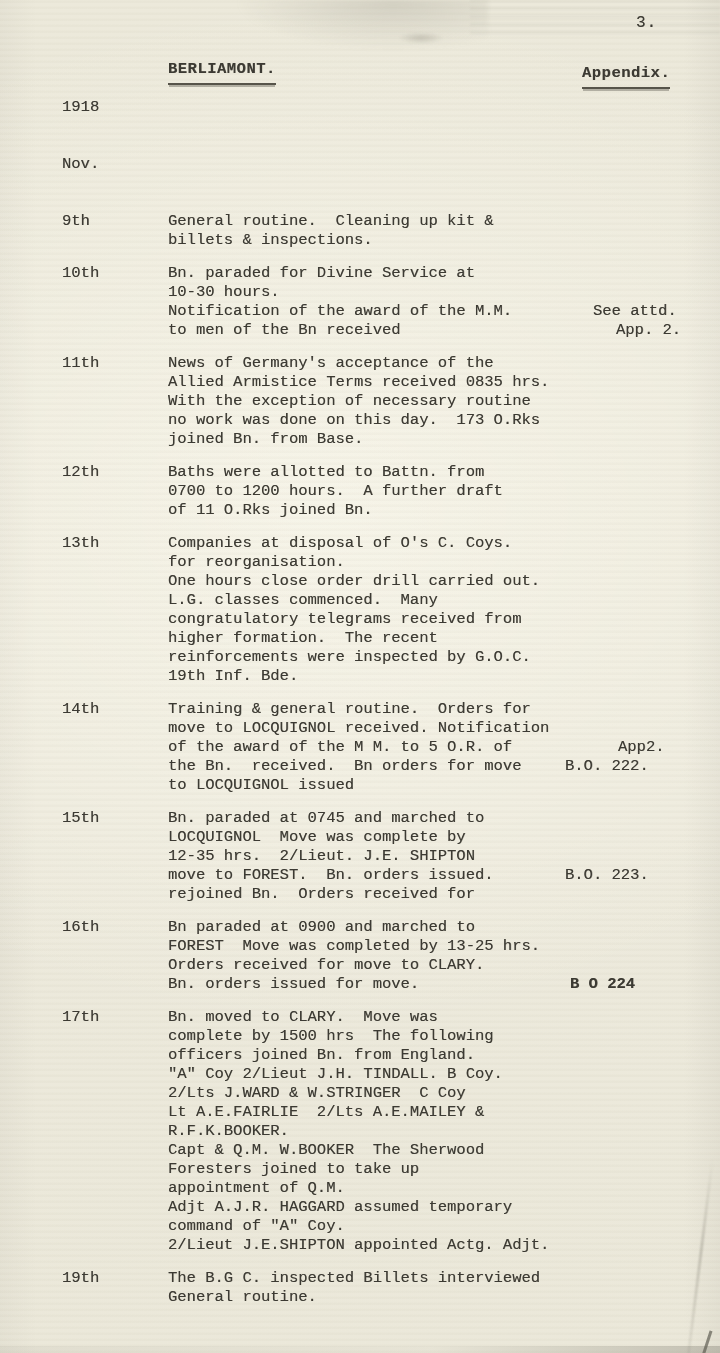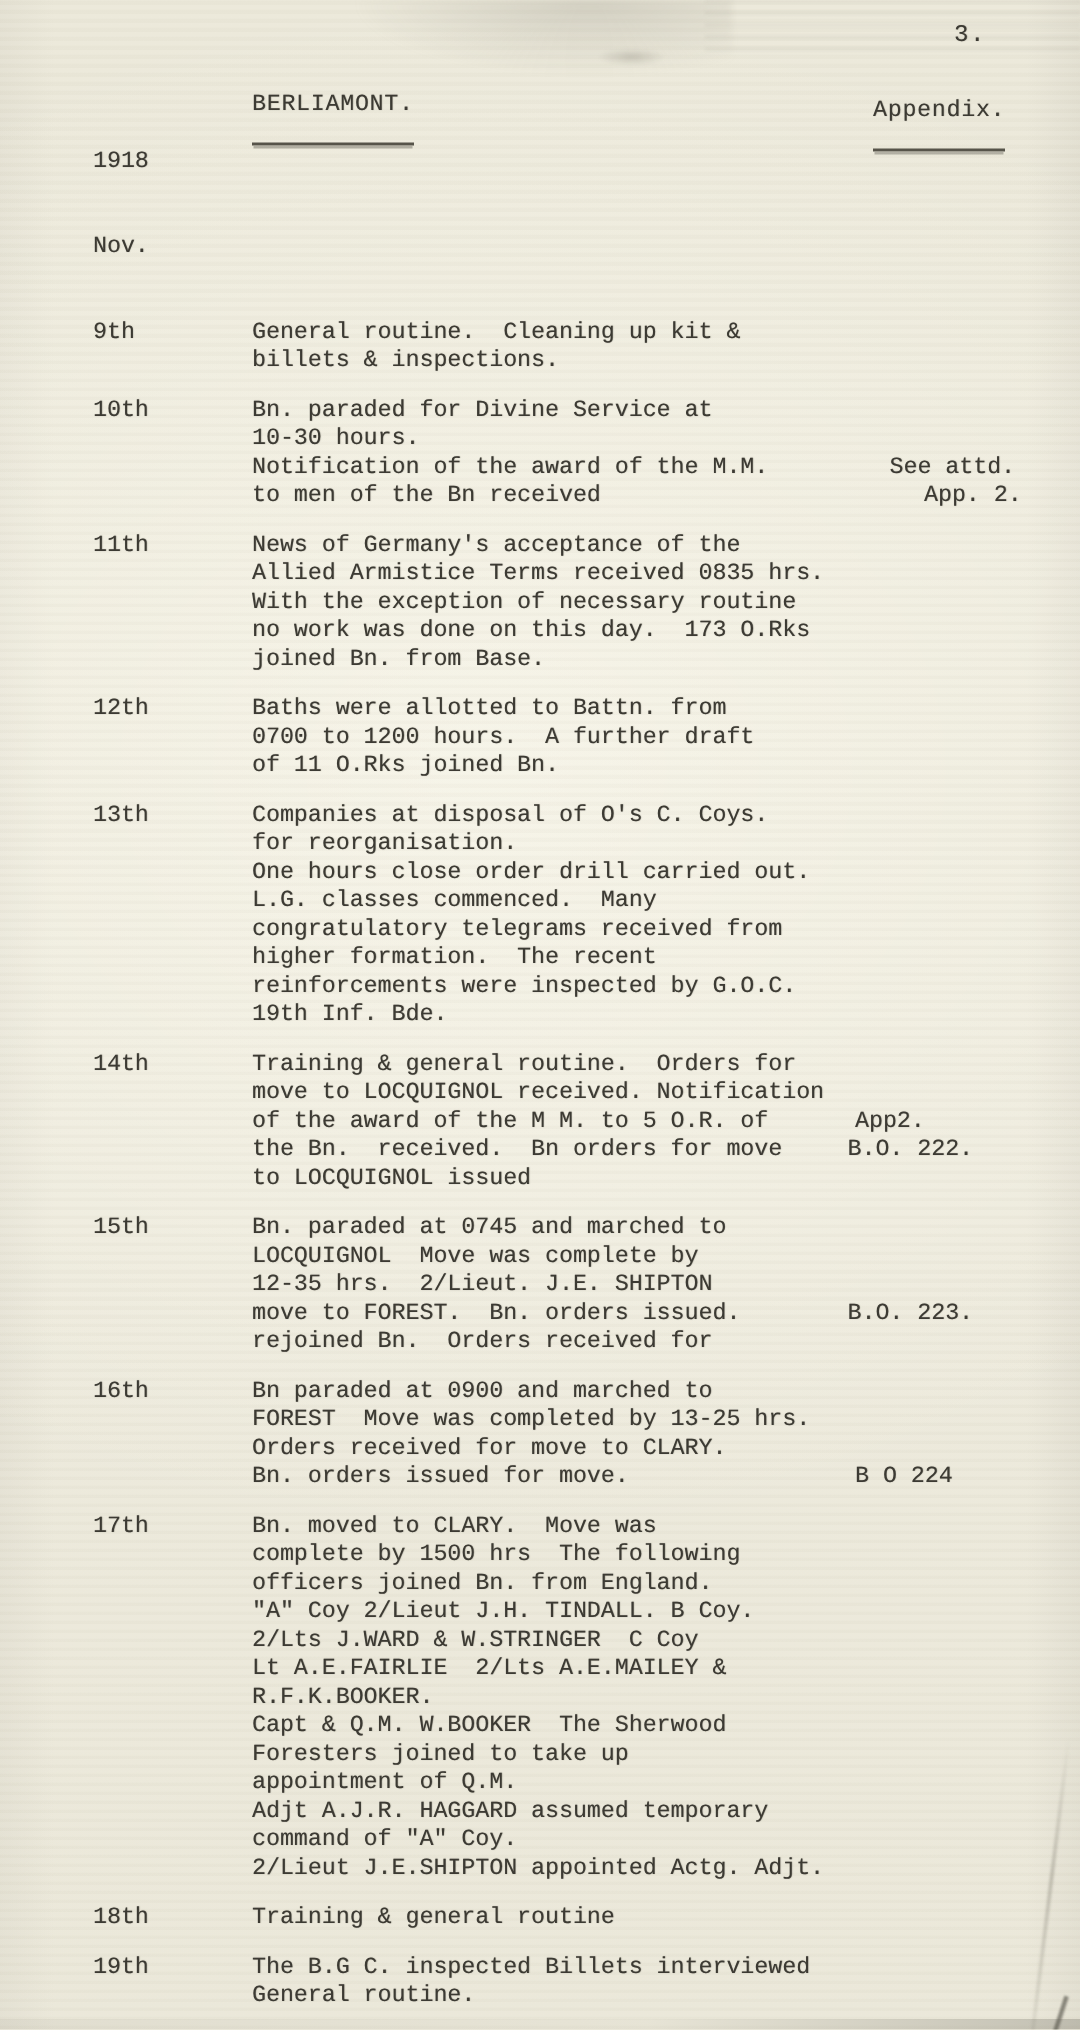--- a/index.html
+++ b/index.html
@@ -62,24 +62,24 @@
     position:absolute;left:62px;top:60px;width:650px;
     font-size:15.5px;line-height:19px;
   }
   .header-block{position:relative;display:flex;margin:0;}
   .entry{position:relative;display:flex;margin:0 0 14px 0;}
   .date-col{flex:0 0 106px;width:106px;white-space:pre;}
   .body-col{flex:0 0 400px;width:400px;}
   .line{white-space:pre;}
   .annot{position:absolute;white-space:pre;}
   .u-heavy{
-    display:inline-block;font-weight:normal;letter-spacing:0.5px;
+    display:inline-block;font-weight:bold;letter-spacing:0.5px;
     border-bottom:2px solid rgba(60,58,48,0.85);
     box-shadow:0 3px 0 -1px rgba(72,69,59,0.35);
-    padding-bottom:16px;
+    padding-bottom:4px;
   }
 </style>
 </head>
 <body>
 
 <div class="paper"></div>
 <div class="top-shade"></div>
 <div class="top-smudge"></div>
 <div class="top-right-streaks"></div>
 <div class="crease-right"></div>
@@ -151,21 +151,21 @@
       </div>
       <div class="entry">
         <div class="date-col">14th</div>
         <div class="body-col">
           <div class="line">Training &amp; general routine.  Orders for</div>
           <div class="line">move to LOCQUIGNOL received. Notification</div>
           <div class="line">of the award of the M M. to 5 O.R. of</div>
           <div class="line">the Bn.  received.  Bn orders for move</div>
           <div class="line">to LOCQUIGNOL issued</div>
         </div>
-        <span class="annot" style="top: 38px; left: 508px;">App2.</span>
+        <span class="annot" style="top: 38px; left: 556px;">App2.</span>
         <span class="annot" style="top: 57px; left: 503px;">B.O. 222.</span>
       </div>
       <div class="entry">
         <div class="date-col">15th</div>
         <div class="body-col">
           <div class="line">Bn. paraded at 0745 and marched to</div>
           <div class="line">LOCQUIGNOL  Move was complete by</div>
           <div class="line">12-35 hrs.  2/Lieut. J.E. SHIPTON</div>
           <div class="line">move to FOREST.  Bn. orders issued.</div>
           <div class="line">rejoined Bn.  Orders received for</div>
@@ -173,47 +173,41 @@
         <span class="annot" style="top: 57px; left: 503px;">B.O. 223.</span>
       </div>
       <div class="entry">
         <div class="date-col">16th</div>
         <div class="body-col">
           <div class="line">Bn paraded at 0900 and marched to</div>
           <div class="line">FOREST  Move was completed by 13-25 hrs.</div>
           <div class="line">Orders received for move to CLARY.</div>
           <div class="line">Bn. orders issued for move.</div>
         </div>
-        <span class="annot" style="top: 57px; left: 508px;">B O 224</span>
+        <span class="annot" style="top: 57px; left: 508px; font-weight: bold;">B O 224</span>
       </div>
       <div class="entry">
         <div class="date-col">17th</div>
         <div class="body-col">
           <div class="line">Bn. moved to CLARY.  Move was</div>
           <div class="line">complete by 1500 hrs  The following</div>
           <div class="line">officers joined Bn. from England.</div>
           <div class="line">"A" Coy 2/Lieut J.H. TINDALL. B Coy.</div>
           <div class="line">2/Lts J.WARD &amp; W.STRINGER  C Coy</div>
           <div class="line">Lt A.E.FAIRLIE  2/Lts A.E.MAILEY &amp;</div>
           <div class="line">R.F.K.BOOKER.</div>
           <div class="line">Capt &amp; Q.M. W.BOOKER  The Sherwood</div>
           <div class="line">Foresters joined to take up</div>
           <div class="line">appointment of Q.M.</div>
           <div class="line">Adjt A.J.R. HAGGARD assumed temporary</div>
           <div class="line">command of "A" Coy.</div>
           <div class="line">2/Lieut J.E.SHIPTON appointed Actg. Adjt.</div>
         </div>
       </div>
       <div class="entry">
-        <div class="date-col">18th</div>
-        <div class="body-col">
-          <div class="line">Training &amp; general routine</div>
-        </div>
-      </div>
-      <div class="entry">
         <div class="date-col">19th</div>
         <div class="body-col">
           <div class="line">The B.G C. inspected Billets interviewed</div>
           <div class="line">General routine.</div>
         </div>
       </div>
     </div>
 </div>
 
 </body></html>

